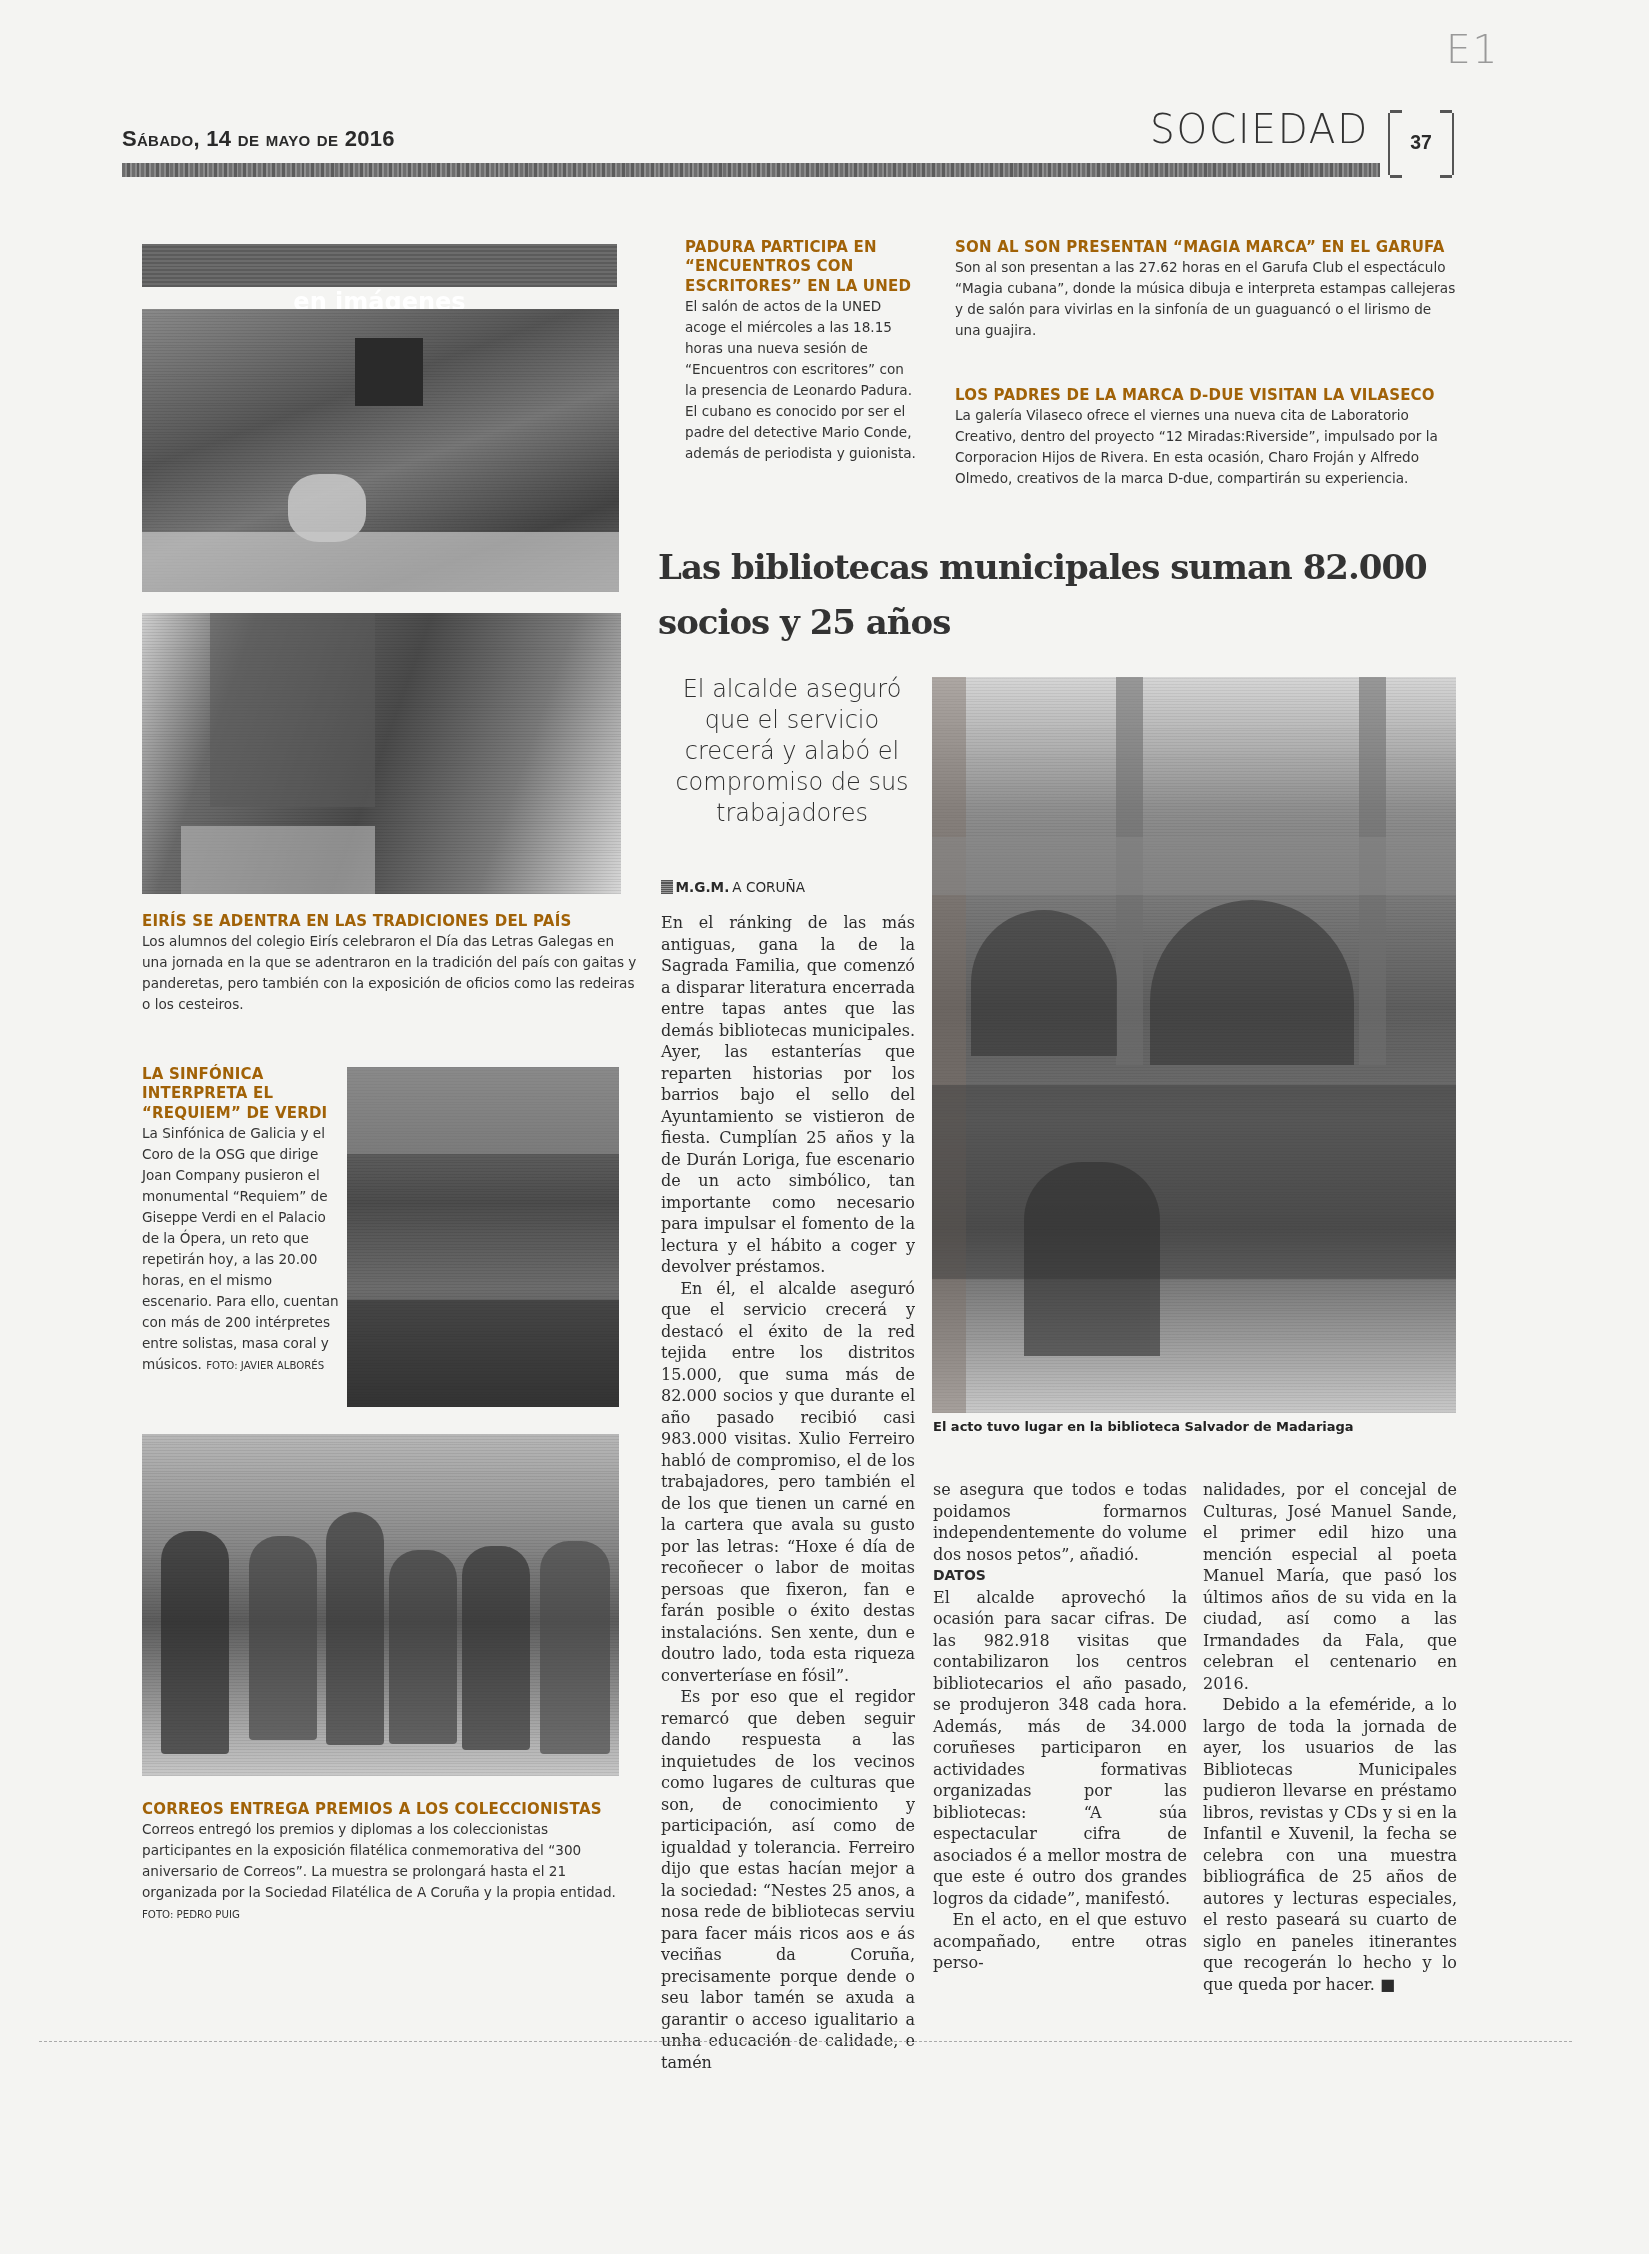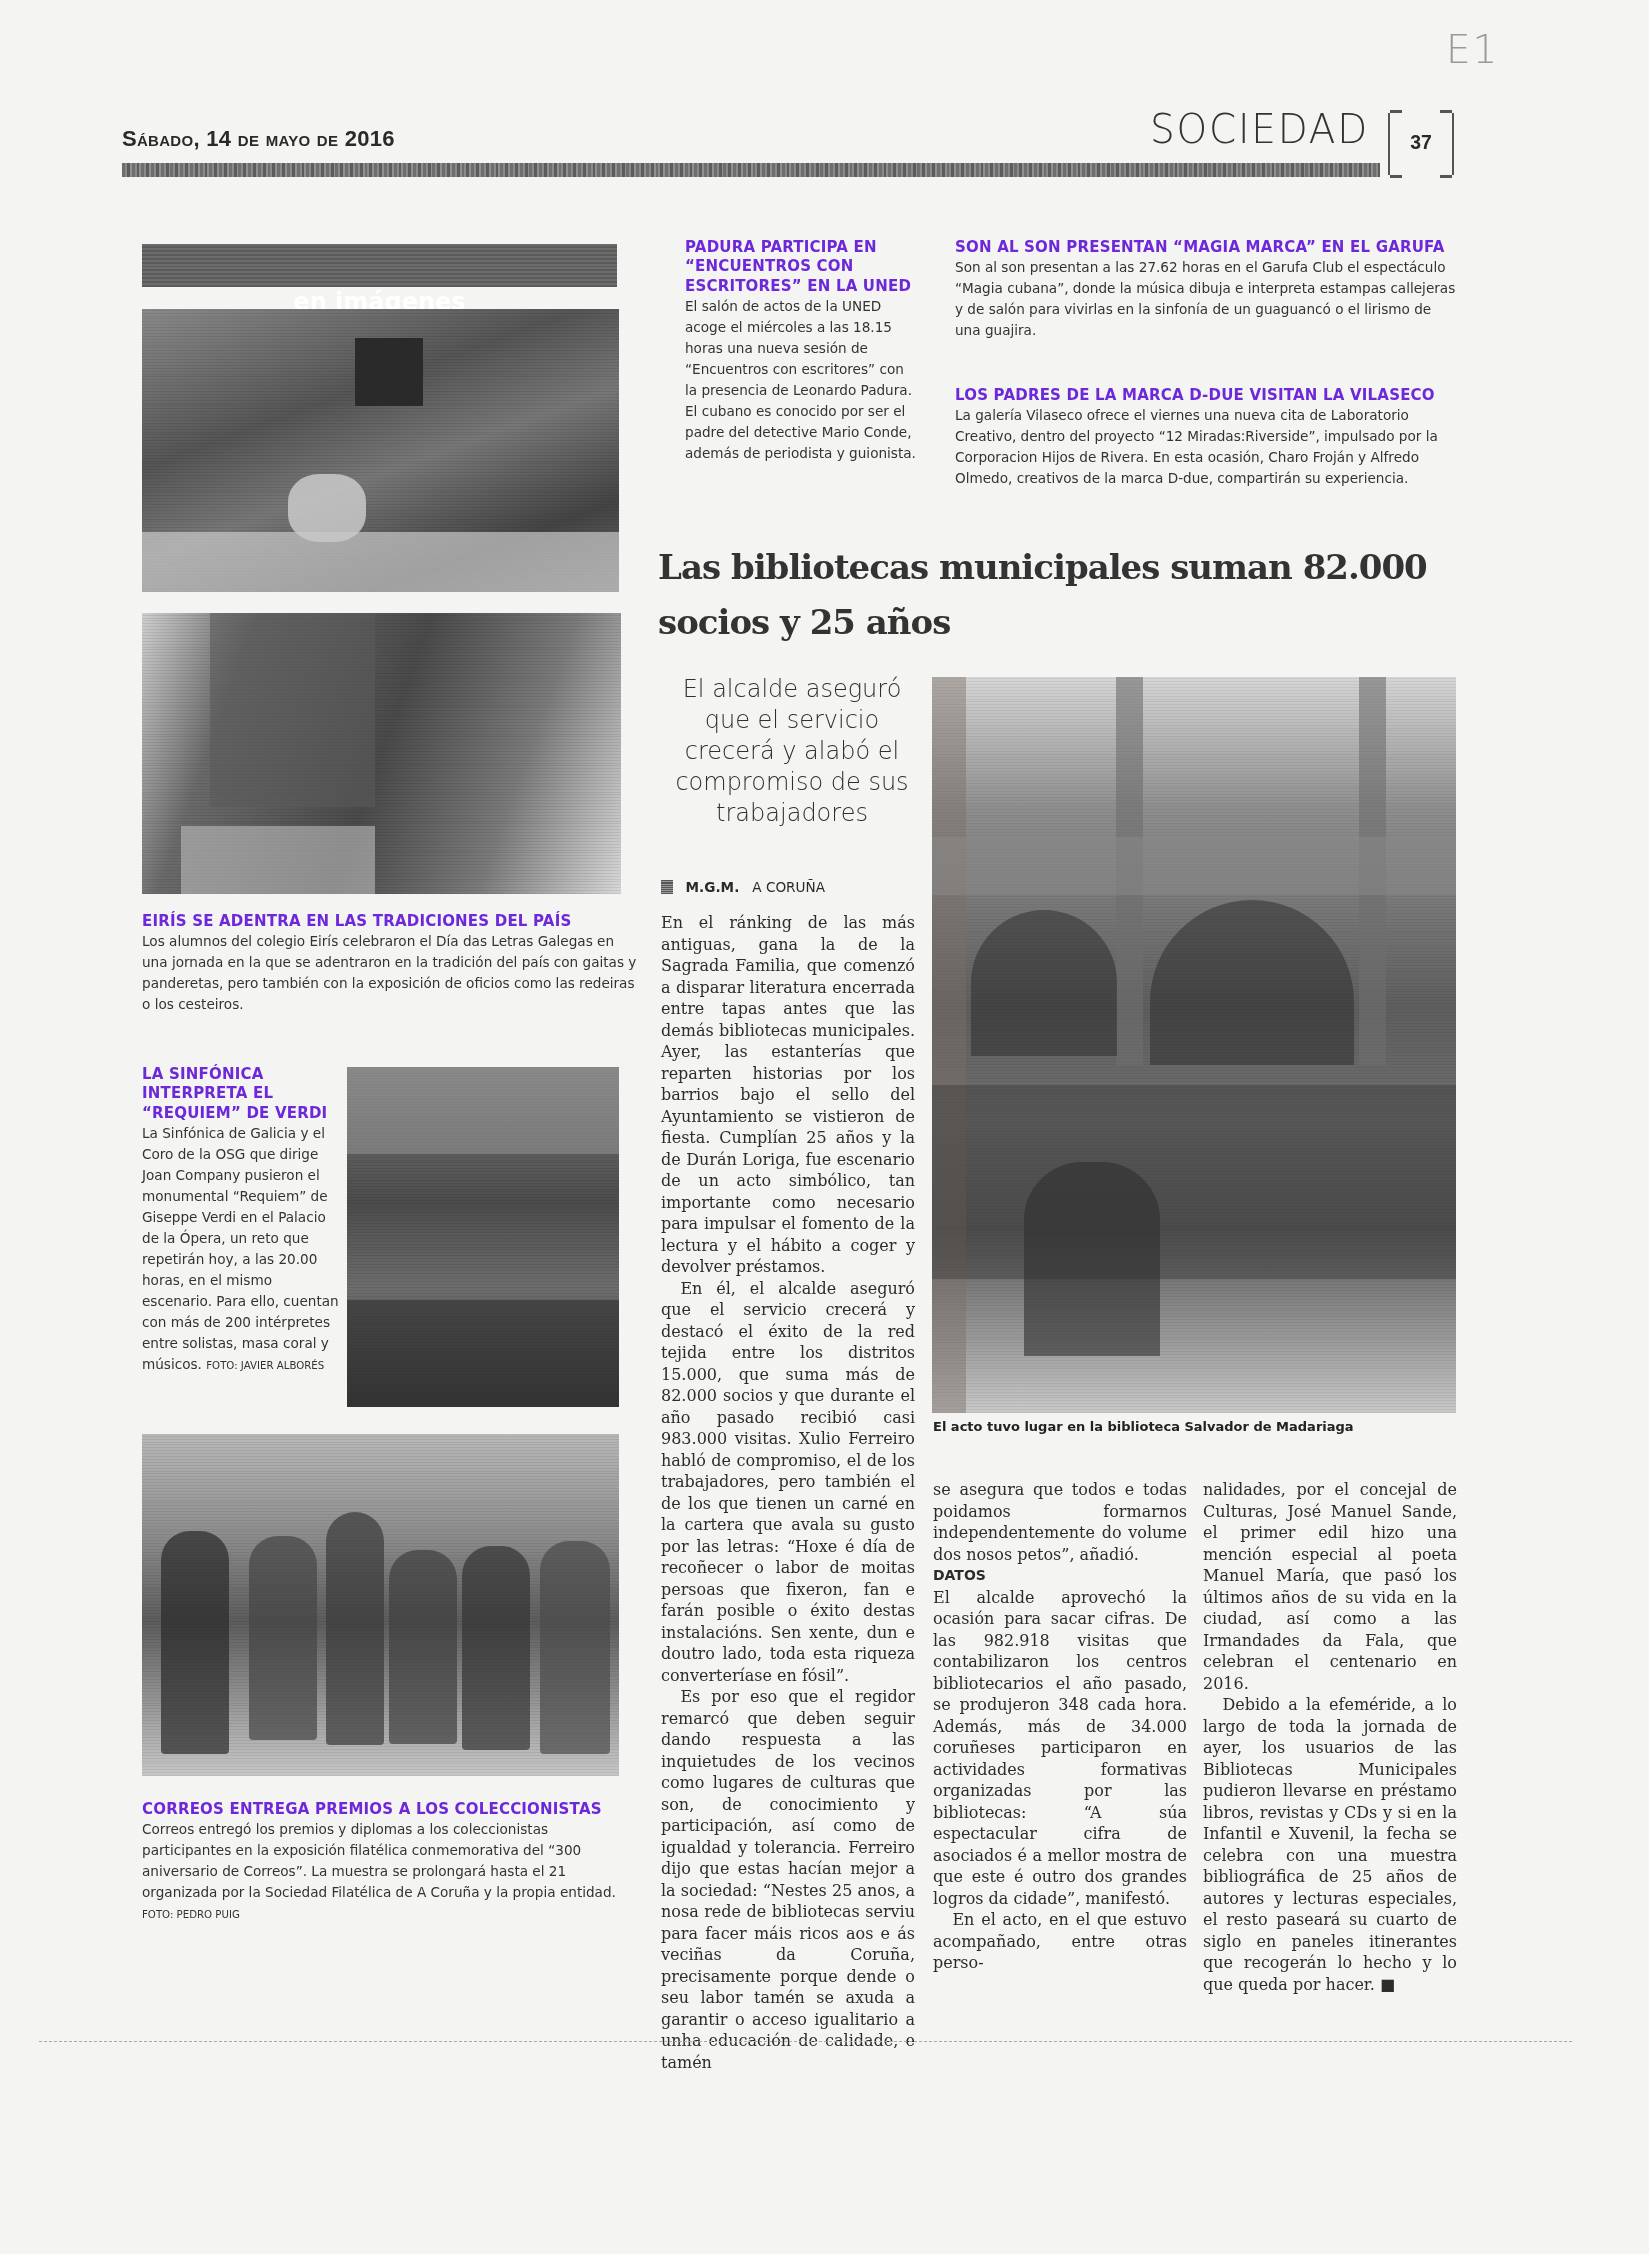--- a/index.html
+++ b/index.html
@@ -39,36 +39,36 @@
     background: repeating-linear-gradient(0deg, rgba(0,0,0,0.08) 0 1px, transparent 1px 2.9px),
       linear-gradient(180deg, #7a7a7a 0%, #4c4c4c 40%, #6d6d6d 65%, #3b3b3b 100%); }
   #photo4 { left: 142px; top: 1434px; width: 477px; height: 342px;
     background: repeating-linear-gradient(0deg, rgba(0,0,0,0.07) 0 1px, transparent 1px 2.9px),
       linear-gradient(180deg, #b8b8b8 0%, #8c8c8c 30%, #5c5c5c 55%, #a6a6a6 85%, #c8c8c8 100%); }
   #photo-main { left: 932px; top: 677px; width: 524px; height: 736px;
     background: repeating-linear-gradient(0deg, rgba(0,0,0,0.06) 0 1px, transparent 1px 2.9px),
       linear-gradient(180deg, #d6d6d6 0%, #8e8e8e 18%, #7a7a7a 30%, #5e5e5e 45%, #6f6f6f 60%, #5a5a5a 75%, #9a9a9a 90%, #c9c9c9 100%); }
 
   
-  .kicker { font-family: "DejaVu Sans", sans-serif; font-weight: bold; font-size: 15px; line-height: 19.4px; color: #6d28d9; letter-spacing: 0.2px; }
+  .kicker { font-family: "DejaVu Sans", sans-serif; font-weight: bold; font-size: 15px; line-height: 19.4px; color: #a16207; letter-spacing: 0.2px; }
   .brief { font-family: "DejaVu Sans", sans-serif; font-size: 13.6px; line-height: 21px; color: #333; }
   .credit { font-size: 10.2px; text-transform: uppercase; }
 
   #padura { left: 685px; top: 238px; width: 233px; }
   #son { left: 955px; top: 238px; width: 505px; }
   #padres { left: 955px; top: 386px; width: 505px; }
 
   #eiris { left: 142px; top: 912px; width: 495px; }
   #sinfonica { left: 142px; top: 1065px; width: 199px; }
   #correos { left: 142px; top: 1800px; width: 495px; }
 
   
   #headline { left: 658px; top: 540px; width: 815px; font-family: "DejaVu Serif", serif; font-weight: bold; font-size: 34px; line-height: 55px; color: #333; letter-spacing: -1px; }
   #subhead { left: 661px; top: 674px; width: 262px; font-family: "DejaVu Sans", sans-serif; font-size: 24px; line-height: 31px; color: #2f2f2f; font-weight: 300; text-align: center; }
-  #byline { left: 661px; top: 879px; font-size: 13.6px; font-family: "DejaVu Sans", sans-serif; display:flex; align-items:center; gap:13px; }
+  #byline { left: 661px; top: 879px; font-size: 13.6px; font-family: "DejaVu Sans", sans-serif; display:flex; align-items:center; gap:3px; }
   #byline-icon { width: 11.6px; height: 13.6px; background: repeating-linear-gradient(0deg,#555 0 1px,#999 1px 1.9px); }
   #byline-author { font-weight: bold; }
 
   .col { position: absolute; font-family: "DejaVu Serif", serif; font-size: 16px; line-height: 21.5px; color: #2c2c2c; text-align: justify; hyphens: manual; }
   .col p { margin: 0; text-indent: 19.4px; }
   .col p.first { text-indent: 0; }
   #col1 { left: 661px; top: 912px; width: 254px; }
   #col2 { left: 933px; top: 1479px; width: 254px; }
   #col3 { left: 1203px; top: 1479px; width: 254px; }
   .subsec { font-family: "DejaVu Sans", sans-serif; font-weight: bold; font-size: 14px; margin-top: 15.5px; text-indent: 0 !important; }

